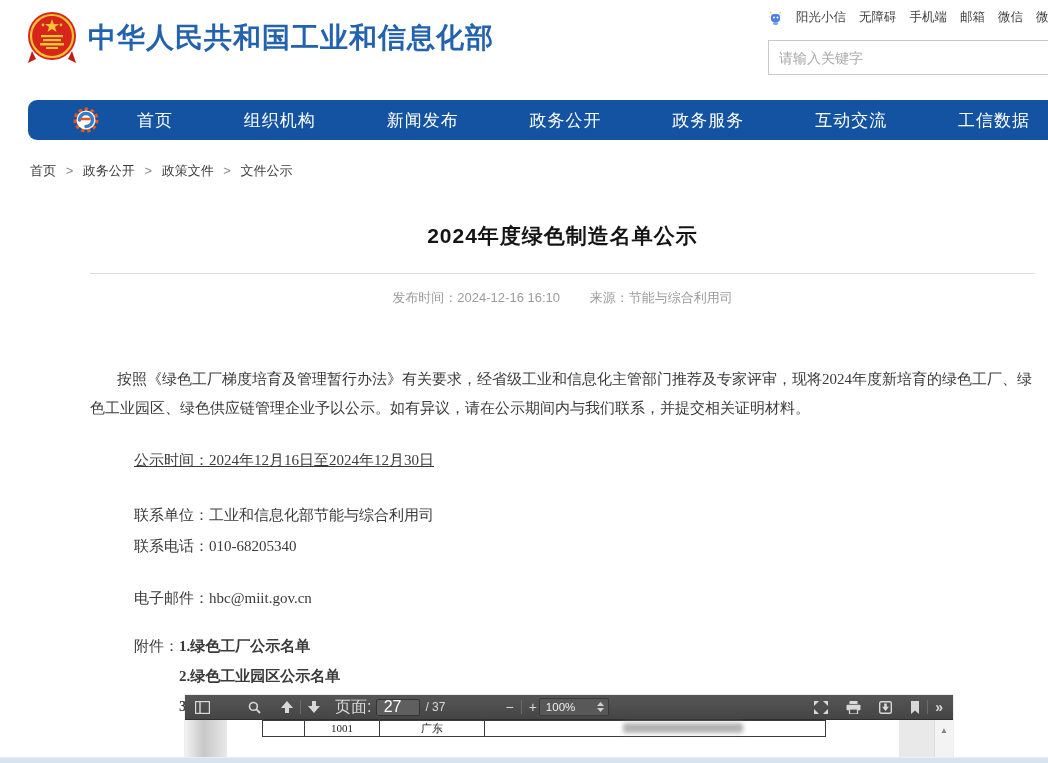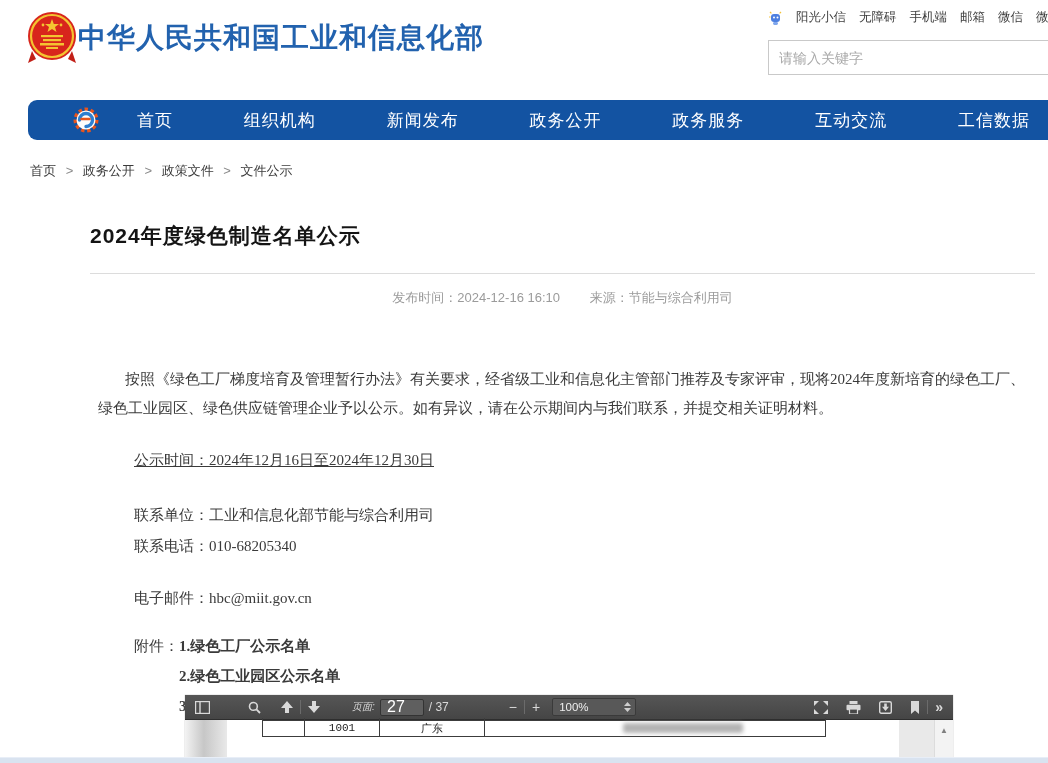--- a/index.html
+++ b/index.html
@@ -3,21 +3,21 @@
 <meta charset="utf-8">
 <style>
   * { margin:0; padding:0; box-sizing:border-box; }
   html,body { width:1048px; height:763px; }
   body { font-family:"Liberation Sans", sans-serif; background:#fff; }
   .page { position:relative; width:1048px; height:763px; overflow:hidden; background:#fff; }
 
   
   .brand { position:absolute; left:26px; top:9px; display:flex; align-items:center; }
   .emblem { width:52px; height:58px; flex:0 0 auto; }
-  .brand-text { }
+  .brand-text { margin-left:10px; }
   .brand-cn { font-size:28px; font-weight:bold; color:#2262ae; letter-spacing:1px; line-height:1.15; }
   .brand-en { font-size:10.6px; color:#2262ae; margin-top:3px; letter-spacing:0.2px; }
 
   .top-links { position:absolute; left:768px; top:9px; width:290px; display:flex; align-items:center;
                gap:13px; font-size:12.5px; color:#3d3d3d; white-space:nowrap; overflow:hidden; }
   .top-links a { color:#3d3d3d; text-decoration:none; cursor:pointer; }
   .robot { width:15px; height:16px; flex:0 0 auto; }
 
   .search-box { position:absolute; left:768px; top:40px; width:300px; height:35px;
                 border:1px solid #c9c9c9; background:#fff; font-size:14px; color:#333;
@@ -32,61 +32,61 @@
                padding:0 18px 0 38px; }
   .nav-items a { color:#fff; font-size:17px; text-decoration:none; cursor:pointer; letter-spacing:1px; }
 
   
   .breadcrumb { position:absolute; left:30px; top:162px; font-size:13px; color:#3b3b3b; }
   .breadcrumb a { color:#3b3b3b; text-decoration:none; cursor:pointer; }
   .breadcrumb .sep { color:#8a8a8a; margin:0 6px; }
 
   
   .article { position:absolute; left:90px; top:222px; width:945px; }
-  .article h1 { text-align:left; font-size:21px; font-weight:bold; color:#141414; letter-spacing:1px; }
+  .article h1 { text-align:center; font-size:21px; font-weight:bold; color:#141414; letter-spacing:1px; }
   .rule { border-top:1px solid #dcdcdc; margin-top:23px; }
   .meta { text-align:center; margin-top:15px; font-size:13px; color:#9b9b9b; }
   .meta .gap { display:inline-block; width:26px; }
   .serif { font-family:"Liberation Serif", serif; }
-  .para { margin-top:58px; font-size:15px; color:#3a3a3a; line-height:1.95; text-indent:1.8em;margin-left:8px; }
+  .para { margin-top:58px; font-size:15px; color:#3a3a3a; line-height:1.95; text-indent:1.8em; }
   .line { font-size:15px; color:#3a3a3a; padding-left:44px; }
   .mt-notice { margin-top:27px;text-decoration:underline; }
   .mt-unit { margin-top:36px; }
   .mt-phone { margin-top:12px; }
   .mt-mail { margin-top:33px; }
   .attachments { margin-top:29px; padding-left:44px; display:flex; font-size:15px; color:#3a3a3a; }
   .att-list { display:flex; flex-direction:column;font-weight:bold; }
   .att-list a { color:#3a3a3a; text-decoration:none; cursor:pointer; margin-bottom:11px; }
 
   
   .pdf-viewer { position:absolute; left:185px; top:695px; width:768px; height:68px; overflow:hidden;
                 box-shadow:0 0 1px #999; }
   .pdf-toolbar { height:25px; background:linear-gradient(#565656,#454545); border-bottom:1px solid #2e2e2e;
                  display:flex; align-items:center; padding:0 8px; color:#d9d9d9; }
   .tbtn { background:none; border:none; cursor:pointer; color:#d9d9d9; display:flex; align-items:center;
           padding:2px; }
   .tbtn svg { display:block; }
   .tdiv { width:1px; height:14px; background:#6b6b6b; margin:0 5px; }
-  .page-label { font-size:10px; margin-left:30px;font-style:italic; }
+  .page-label { font-size:16px; margin-left:13px; }
   .page-input { width:44px; height:17px; margin-left:5px; background:#5f5f5f; border:1px solid #333;
                 border-radius:2px; color:#fff; font-size:16px; text-align:right; padding-right:18px; outline:none; }
   .page-total { font-size:12px; margin-left:5px; }
-  .zoom-select { width:84px; height:18px; margin-left:10px; background:#585858; border:1px solid #3a3a3a;
+  .zoom-select { width:70px; height:18px; background:#585858; border:1px solid #3a3a3a;
                  border-radius:2px; display:flex; align-items:center; justify-content:space-between;
                  padding:0 4px 0 6px; font-size:11.5px; color:#eee; cursor:pointer; }
   .spacer { flex:1; }
   .more-glyph { font-size:14px; font-weight:bold; line-height:1; }
   .ml34{margin-left:34px;} .ml16{margin-left:16px;} .ml58{margin-left:58px;} .mlr14{margin-left:14px;}
 
   .pdf-content { position:relative; height:43px; background:#e9e9e9; }
   .side-shadow { position:absolute; left:0; top:0; bottom:0; width:42px;
                  background:linear-gradient(90deg,#f3f3f3 0%,#c7c7c7 45%,#e9e9e9 100%); }
   .pdf-page { position:absolute; left:42px; top:0; bottom:0; width:672px; background:#fff; overflow:visible; }
   .ptable { position:absolute; left:35px; top:-2px; border-collapse:collapse;
-            font-family:Liberation Mono, monospace; }
+            font-family:Liberation Serif, serif; }
   .ptable td { border:1px solid #3c3c3c; text-align:center; font-size:11px; color:#1c1c1c; padding:0; }
   .ptable .c0{width:42px;} .ptable .c1{width:75px;} .ptable .c2{width:105px;} .ptable .c3{width:341px;}
   .r0 td { height:2px; border-top:none; }
   .r1 td { height:13px; }
   .r2 td { height:26px; }
   .blur-blob { width:120px; height:10px; margin:0 auto; transform:translateX(28px);
                background:#b3b3b3; filter:blur(2px); border-radius:2px; }
   .company-cell { position:relative; font-size:12px; letter-spacing:2.5px; }
   .red-box { position:absolute; left:-7px; right:1px; top:-2px; bottom:-1px;
              border:3px solid #e80006; pointer-events:none; }

